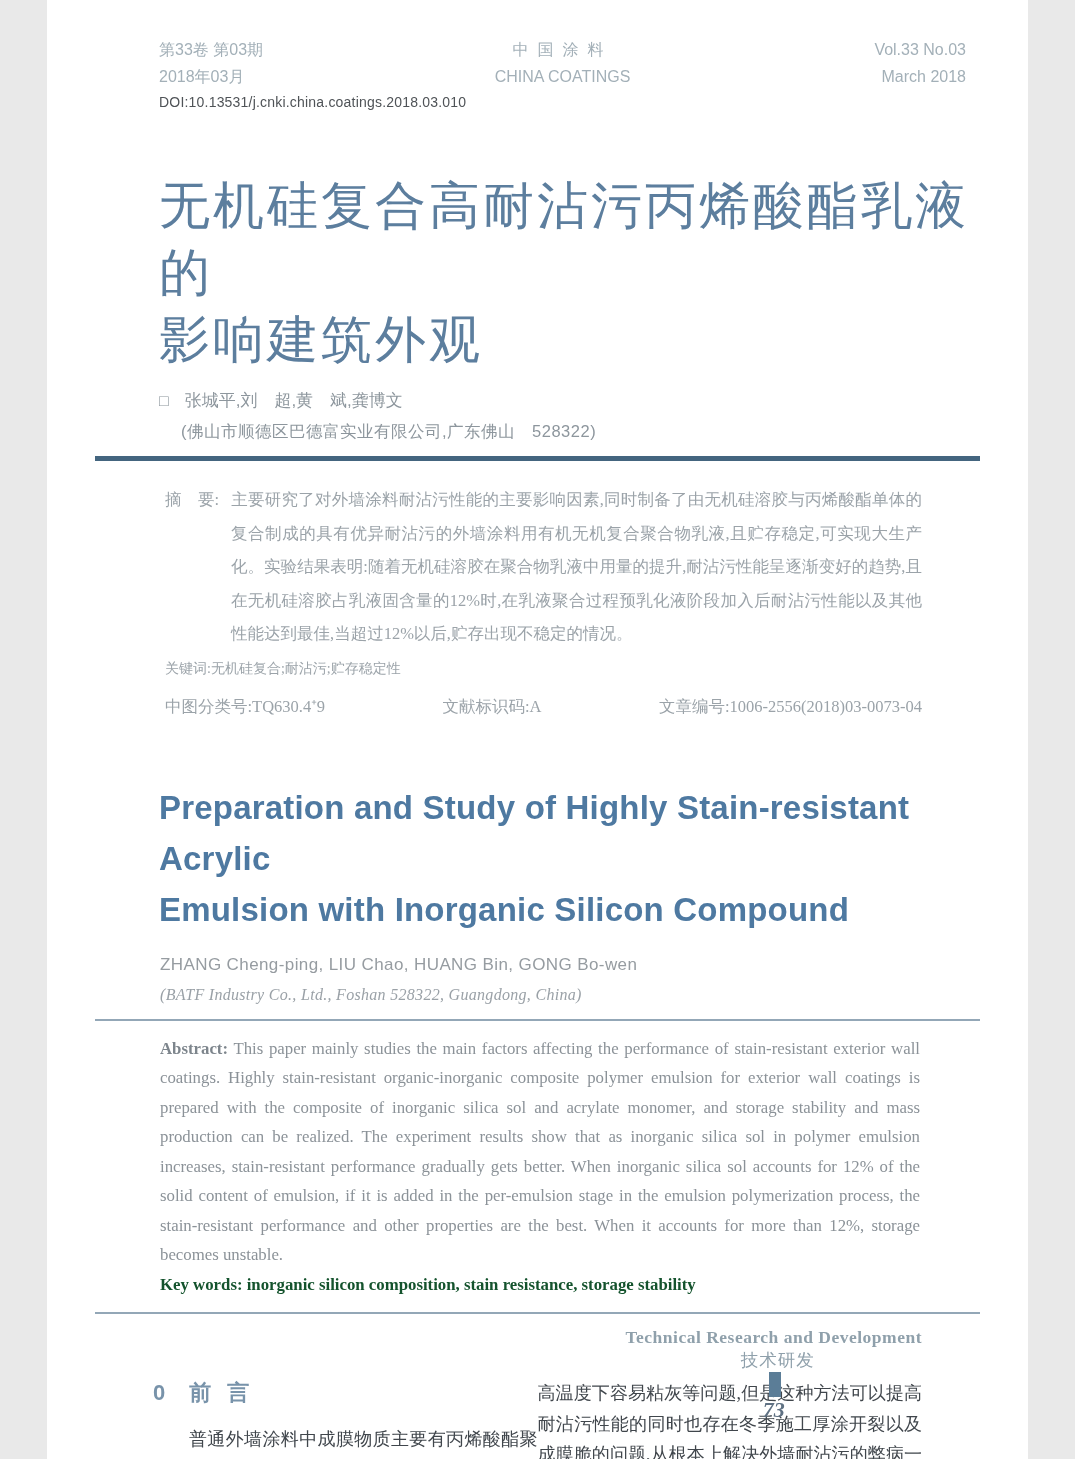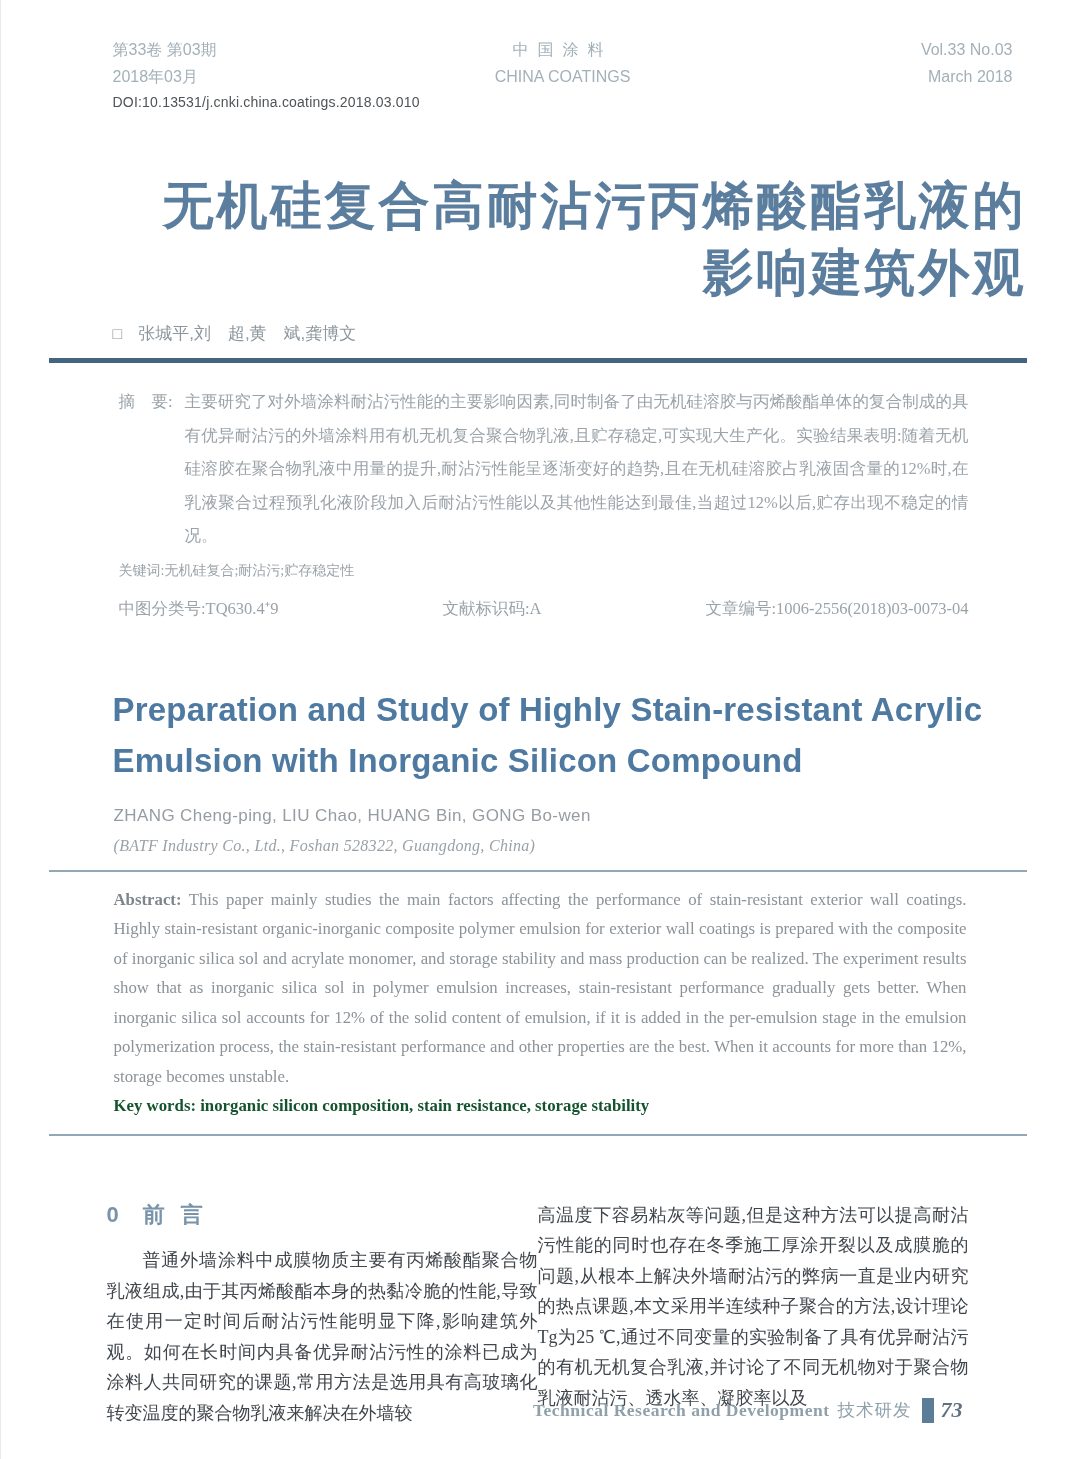--- a/index.html
+++ b/index.html
@@ -1,36 +1,36 @@
 <!DOCTYPE html>
 <html><head>
 <meta charset="utf-8">
 <style>
   * { margin:0; padding:0; box-sizing:border-box; }
   html,body { background:#e9e9e9; }
   .page {
-    width:1074px; height:1459px;
+    width:981px; height:1459px;
     margin:0 auto;
     background:#ffffff;
     position:relative;
     padding:36px 48px 0 48px;
     font-family:"Liberation Serif", serif;
     overflow:hidden;
   }
 
   
   .jheader { display:flex; margin:0 14px 0 64px; color:#a3b0b8; font-family:"Liberation Sans",sans-serif; font-size:16px; line-height:27px; }
   .jheader .hcol { flex:1; }
   .hdr-center { text-align:center; }
   .hdr-center .cn { letter-spacing:9px; }
   .hdr-right { text-align:right; }
   .doi-line { margin:4px 0 0 64px; color:#4f5357; font-family:"Liberation Sans",sans-serif; font-size:14px; letter-spacing:0.2px; }
 
   
-  .title-zh { margin:62px 0 0 64px; color:#5c7e9e; font-family:"Liberation Sans",sans-serif; font-weight:bold; font-size:51px; line-height:67px; letter-spacing:3px;text-align:right; }
+  .title-zh { margin:62px 0 0 64px; color:#5c7e9e; font-family:"Liberation Sans",sans-serif; font-weight:normal; font-size:51px; line-height:67px; letter-spacing:3px; }
 
   
   .authors-zh { margin:16px 0 0 64px; color:#8d969d; font-family:"Liberation Sans",sans-serif; font-size:17px; }
   .authors-zh .marker { margin-right:16px; font-size:16px; }
   .affil-zh { margin:9px 0 0 86px; color:#8d969d; font-family:"Liberation Sans",sans-serif; font-size:16.5px; letter-spacing:0.5px; }
 
   .rule-thick { height:5px; background:#44657f; margin-top:13px; }
   .rule-thin  { height:2px; background:#93a7b7; }
 
   
@@ -54,21 +54,21 @@
 
   
   .columns { display:flex; margin:64px 58px 0 58px; }
   .col { flex:1; color:#40464c; font-size:18px; line-height:30.5px; text-align:justify; }
   .sec-head { color:#7893aa; font-family:"Liberation Sans",sans-serif; font-weight:bold; font-size:22px; letter-spacing:2px; margin-bottom:15px; }
   .sec-head .num { margin-right:22px; }
   .sec-head .ttl { letter-spacing:16px; }
   .col p.indent { text-indent:2em; }
 
   
-  .footer { position:absolute; right:112px; bottom:36px; color:#8fa0ab; font-size:17.5px; display:flex; align-items:center; }
+  .footer { position:absolute; right:106px; bottom:36px; color:#8fa0ab; font-size:17.5px; display:flex; align-items:center;flex-direction:column; }
   .footer .f-en { font-weight:bold; letter-spacing:0.5px; }
   .footer .f-zh { margin-left:8px; letter-spacing:1px; }
   .footer .f-bar { display:inline-block; width:12px; height:25px; background:#5b7d97; margin:0 7px 0 10px; }
   .footer .f-page { font-style:italic; font-weight:bold; font-size:22px; color:#5f7183; }
 </style>
 </head>
 <body>
 
 <div class="page">
 
@@ -89,20 +89,21 @@
   <div class="doi-line">DOI:10.13531/j.cnki.china.coatings.2018.03.010</div>
 
   <h1 class="title-zh">
     <div>无机硅复合高耐沾污丙烯酸酯乳液的</div>
     <div>影响建筑外观</div>
   </h1>
 
   <div class="authors-zh">
     <span class="marker">□</span><span>张城平,刘　超,黄　斌,龚博文</span>
   </div>
+  <div class="affil-zh">(佛山市顺德区巴德富实业有限公司,广东佛山　528322)</div>
 
   <div class="rule-thick"></div>
 
   <div class="abs-zh">
     <p class="hang"><span class="lbl">摘　要:</span><span>主要研究了对外墙涂料耐沾污性能的主要影响因素,同时制备了由无机硅溶胶与丙烯酸酯单体的复合制成的具有优异耐沾污的外墙涂料用有机无机复合聚合物乳液,且贮存稳定,可实现大生产化。实验结果表明:随着无机硅溶胶在聚合物乳液中用量的提升,耐沾污性能呈逐渐变好的趋势,且在无机硅溶胶占乳液固含量的12%时,在乳液聚合过程预乳化液阶段加入后耐沾污性能以及其他性能达到最佳,当超过12%以后,贮存出现不稳定的情况。</span></p>
   </div>
   <div class="kw-zh">
     <span>关键词:</span><span>无机硅复合;耐沾污;贮存稳定性</span>
   </div>
   <div class="meta-row">

